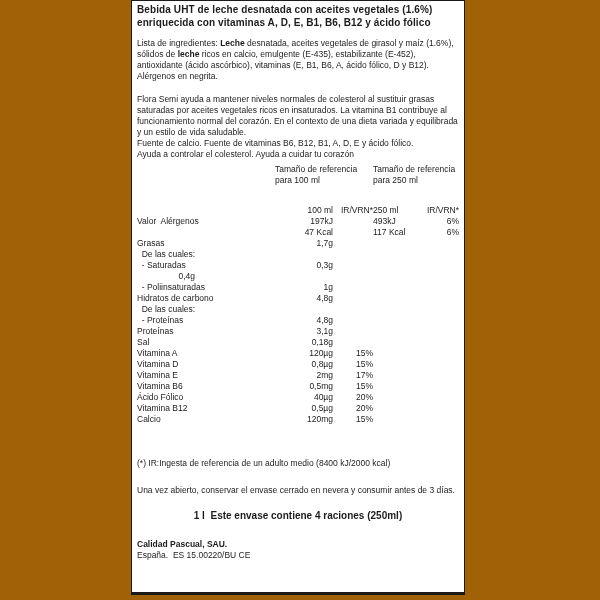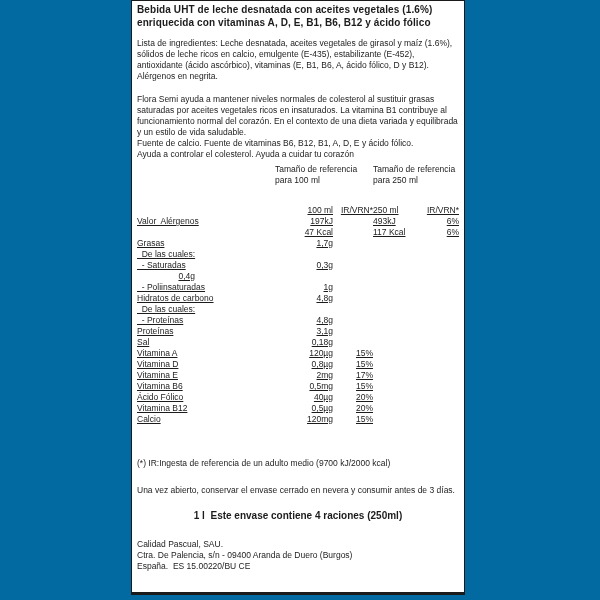--- a/index.html
+++ b/index.html
@@ -1,29 +1,29 @@
 <!DOCTYPE html>
 <html><head>
 <meta charset="utf-8">
 <style>
   html,body{margin:0;padding:0;}
-  .canvas{position:relative;width:600px;height:600px;background:#0369a1;
+  .canvas{position:relative;width:600px;height:600px;background:#a16207;
           font-family:"Liberation Sans",sans-serif;color:#1c1c1c;overflow:hidden;}
   .box{position:absolute;left:131px;top:0;width:334px;height:595px;box-sizing:border-box;
        border:1px solid #1a1a1a;border-bottom-width:3px;padding:2px 5px 0 5px;background:#fff;}
   .title{font-size:10px;font-weight:bold;line-height:13px;letter-spacing:.1px;}
   .bt{font-size:8.5px;line-height:11px;}
   .ingredients{margin-top:9px;}
   .claims{margin-top:12px;}
-  .b{font-weight:normal;}
+  .b{font-weight:bold;}
   .thead{display:flex;margin-top:4px;text-align:left;}
   .thead .spacer{flex:1;}
   .thead .hc1{width:98px;}
   .thead .hc2{width:86px;}
-  .tr{display:flex;font-size:8.5px;line-height:11px;text-decoration:underline;}
+  .tr{display:flex;font-size:8.5px;line-height:11px;}
   .subhead{margin-top:19px;}
   .td{display:block;}
   .td.l{flex:1;white-space:pre;overflow:hidden;}
   .td.v{width:58px;text-align:right;white-space:pre;}
   .td.p{width:40px;text-align:right;white-space:pre;}
   .td.v2{width:52px;text-align:left;white-space:pre;}
   .td.p2{width:34px;text-align:right;white-space:pre;}
   .footnote{margin-top:33px;}
   .storage{margin-top:16px;}
   .serving{margin-top:13px;font-size:10px;font-weight:bold;line-height:13px;white-space:pre;text-align:center;}
@@ -197,26 +197,25 @@
         </div>
       <div class="tr">
           <span class="td l">Calcio</span>
           <span class="td v">120mg</span>
           <span class="td p">15%</span>
           <span class="td v2"></span>
           <span class="td p2"></span>
         </div>
     </div>
 
-    <div class="bt footnote">(*) IR:Ingesta de referencia de un adulto medio (9700 kJ/2000 kcal)</div>
+    <div class="bt footnote">(*) IR:Ingesta de referencia de un adulto medio (8400 kJ/2000 kcal)</div>
 
     <div class="bt storage">Una vez abierto, conservar el envase cerrado en nevera y consumir antes de 3 días.</div>
 
     <div class="serving">1 l  Este envase contiene 4 raciones (250ml)</div>
 
     <div class="bt company">
       <div class="b">Calidad Pascual, SAU.</div>
-      <div>Ctra. De Palencia, s/n - 09400 Aranda de Duero (Burgos)</div>
       <div class="line">España.  ES 15.00220/BU CE</div>
     </div>
 
   </div>
 </div>
 
 </body></html>

